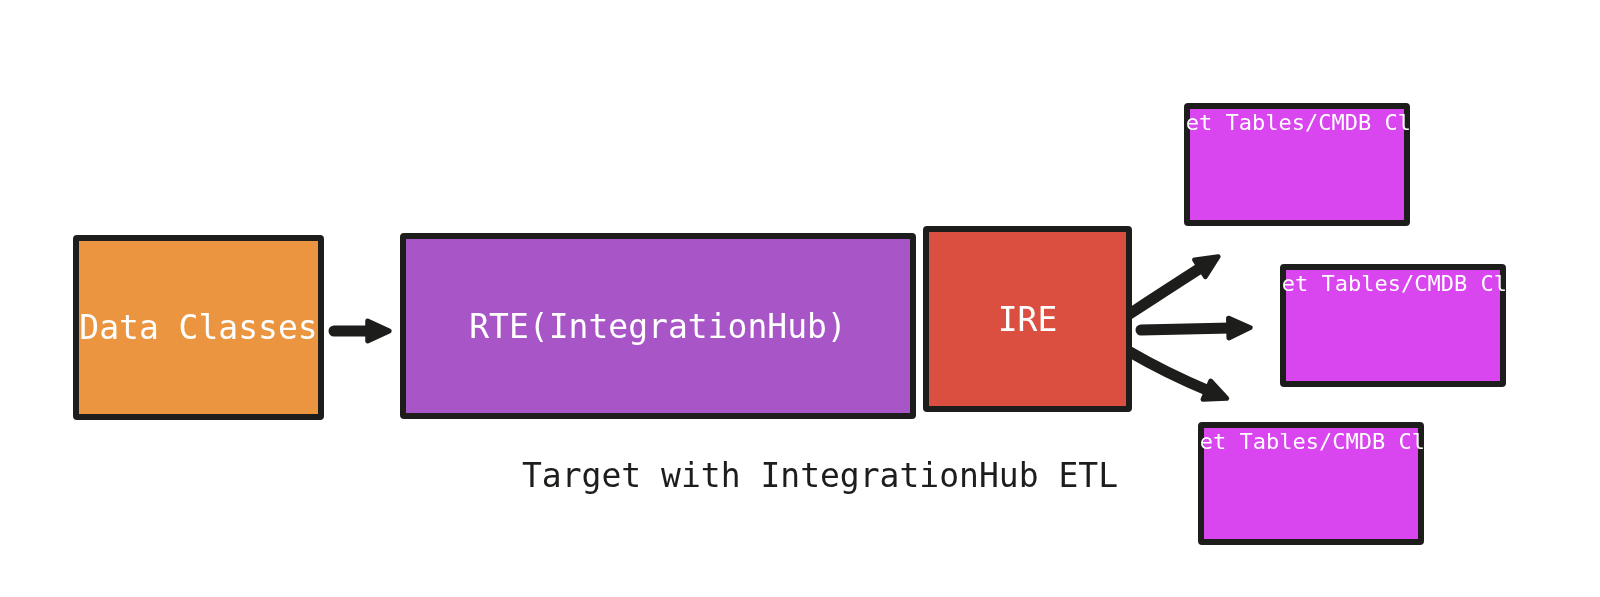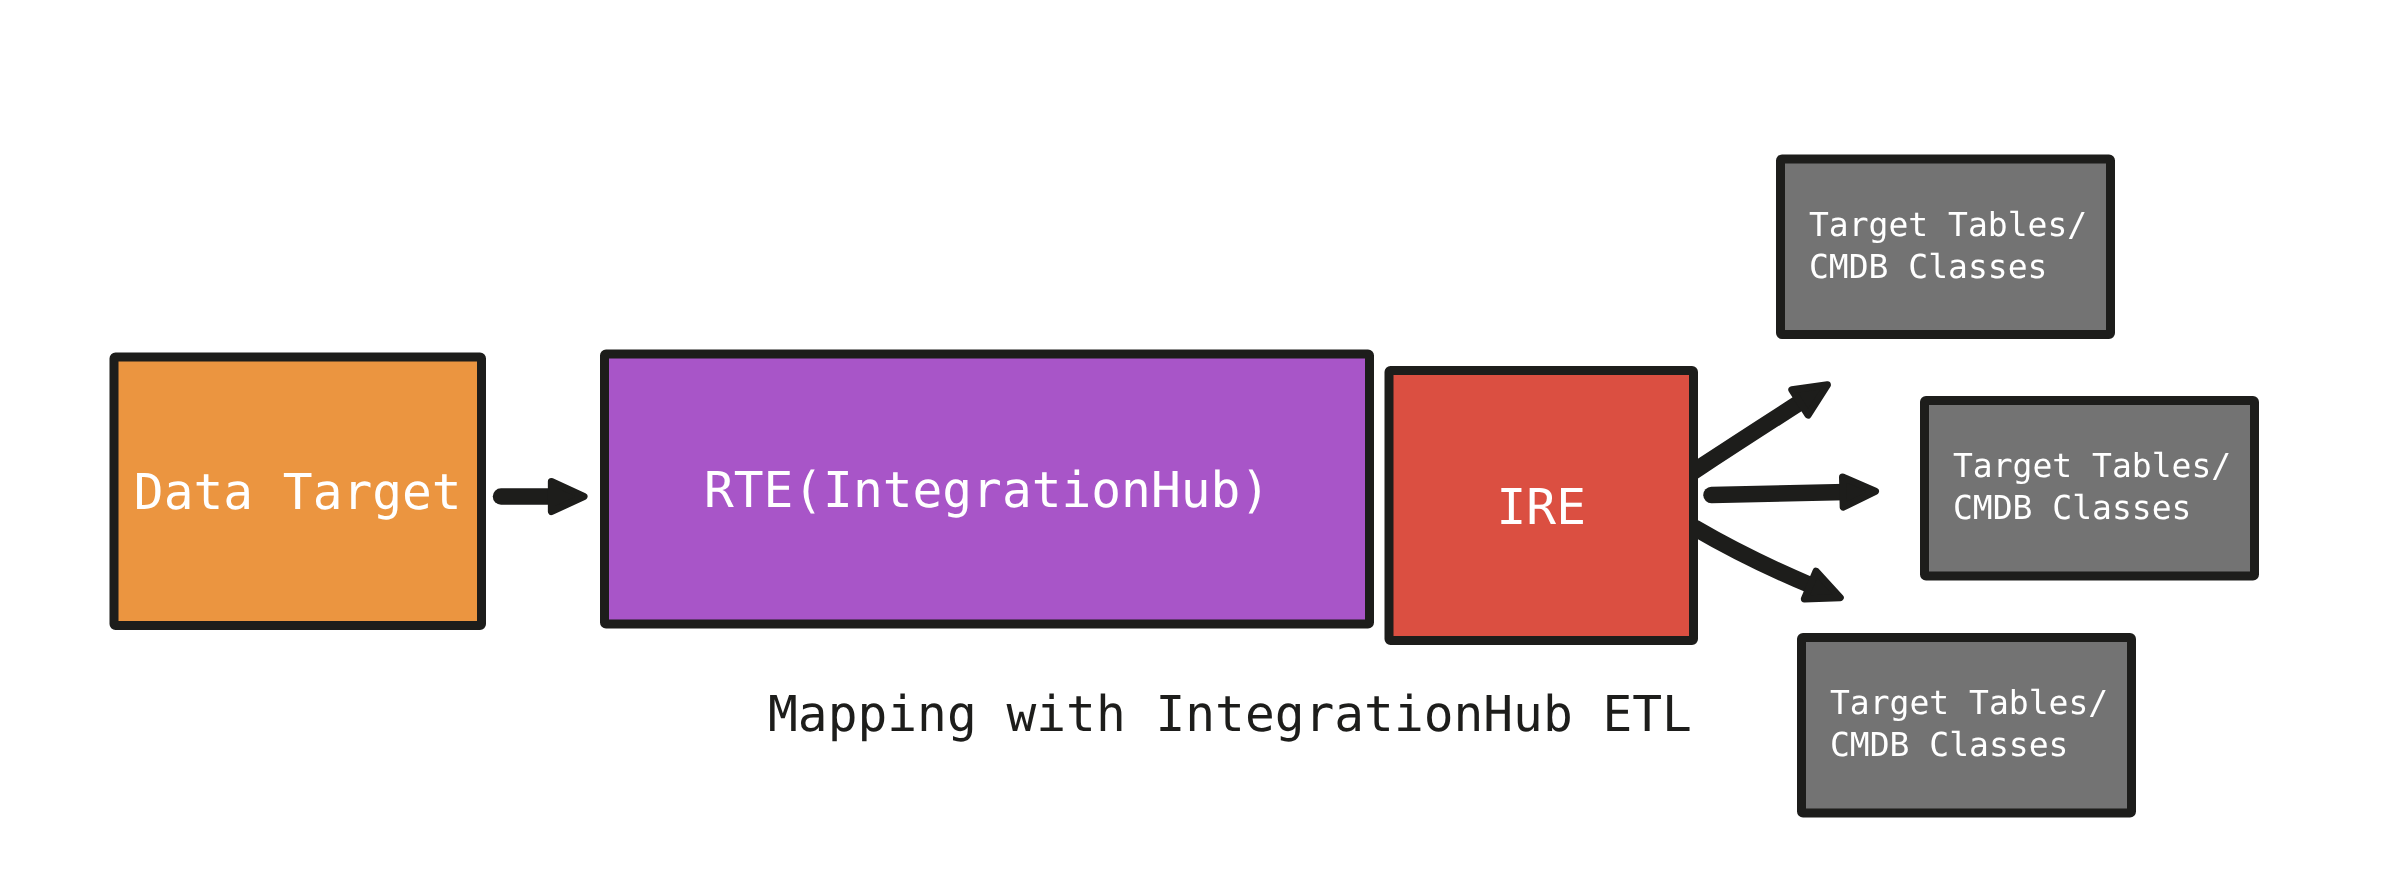--- a/index.html
+++ b/index.html
@@ -33,26 +33,25 @@
     justify-content: center;
     color: #ffffff;
   }
   .node-big {
     font-size: 33px;
     letter-spacing: 0px;
     white-space: nowrap;
   }
   .node-orange { background: #eb9540; left: 73px;  top: 235px; width: 251px; height: 185px; }
   .node-purple { background: #a855c8; left: 400px; top: 233px; width: 516px; height: 186px; }
-  .node-red    { background: #db4f41; left: 923px; top: 244px; width: 209px; height: 186px; }
+  .node-red    { background: #db4f41; left: 923px; top: 226px; width: 209px; height: 186px; }
   .node-green {
-    background: #737373;
+    background: #d946ef;
     width: 226px;
     height: 123px;
-    flex-direction: column;
     align-items: flex-start;
     justify-content: center;
     padding-left: 16px;
     font-size: 22px;
     line-height: 28px;
     white-space: nowrap;
   }
   .node-green-top    { left: 1184px; top: 103px; }
   .node-green-middle { left: 1280px; top: 264px; }
   .node-green-bottom { left: 1198px; top: 422px; }
@@ -83,21 +82,21 @@
     <g stroke="#1d1d1b" stroke-width="11" stroke-linecap="round" fill="none">
       <path d="M334,331 L370,331" marker-end="url(#head)"></path>
       <path d="M849,331 L886,331" marker-end="url(#head)"></path>
       <path d="M1128,315 Q1163,292 1202,267" marker-end="url(#head)"></path>
       <path d="M1141,330 L1231,328" marker-end="url(#head)"></path>
       <path d="M1130,352 Q1166,373 1209,391" marker-end="url(#head)"></path>
     </g>
   </svg>
 
   <div class="node node-big node-orange">
-    <span class="node-label">Data Target</span>
+    <span class="node-label">Data Classes</span>
   </div>
 
   <div class="node node-big node-purple">
     <span class="node-label">RTE(IntegrationHub)</span>
   </div>
 
   <div class="node node-big node-red">
     <span class="node-label">IRE</span>
   </div>
 
@@ -109,15 +108,15 @@
   <div class="node node-green node-green-middle">
     <span class="node-label">Target Tables/</span>
     <span class="node-label">CMDB Classes</span>
   </div>
 
   <div class="node node-green node-green-bottom">
     <span class="node-label">Target Tables/</span>
     <span class="node-label">CMDB Classes</span>
   </div>
 
-  <div class="caption">Mapping with IntegrationHub ETL</div>
+  <div class="caption">Target with IntegrationHub ETL</div>
 
 </div>
 
 </body></html>

